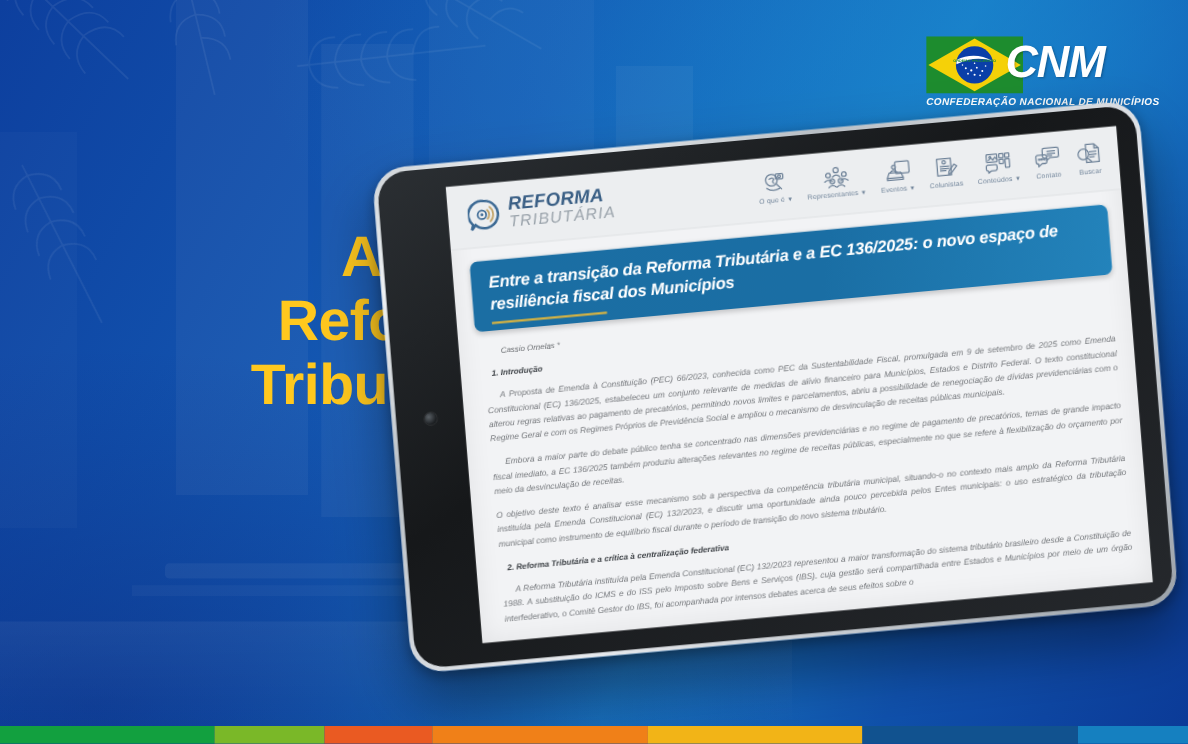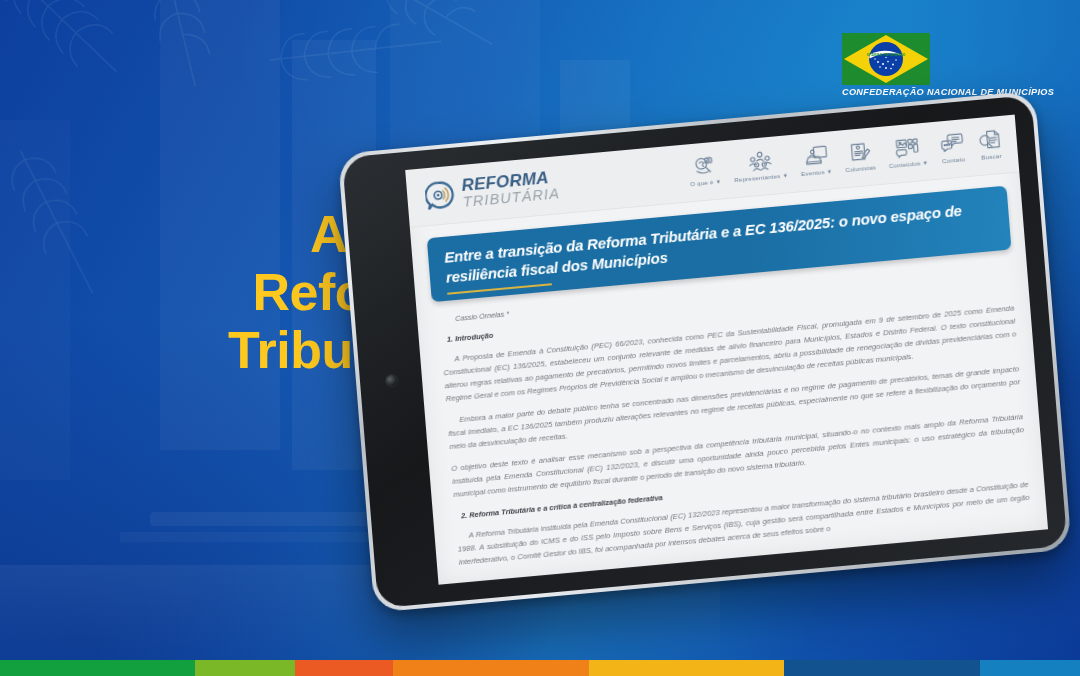--- a/index.html
+++ b/index.html
@@ -254,20 +254,21 @@
       <circle cx="46" cy="28.5" r=".85"></circle>
         <circle cx="51" cy="31.5" r=".9"></circle>
       <circle cx="38" cy="34" r=".8"></circle>
         <circle cx="44" cy="35" r=".95"></circle>
       <circle cx="49" cy="35.5" r=".8"></circle>
         <circle cx="54" cy="27" r=".75"></circle>
       <circle cx="33" cy="26" r=".7"></circle>
         <circle cx="44" cy="24.5" r=".7"></circle>
     </g>
   </svg>
+  <div class="cnm-word">CNM</div>
   <div class="cnm-sub">CONFEDERAÇÃO NACIONAL DE MUNICÍPIOS</div>
 </div>
 
 <div class="headline">
   <div>Artigo</div>
   <div>Reforma</div>
   <div>Tributária</div>
 </div>
 
 <div class="tablet-wrap">

